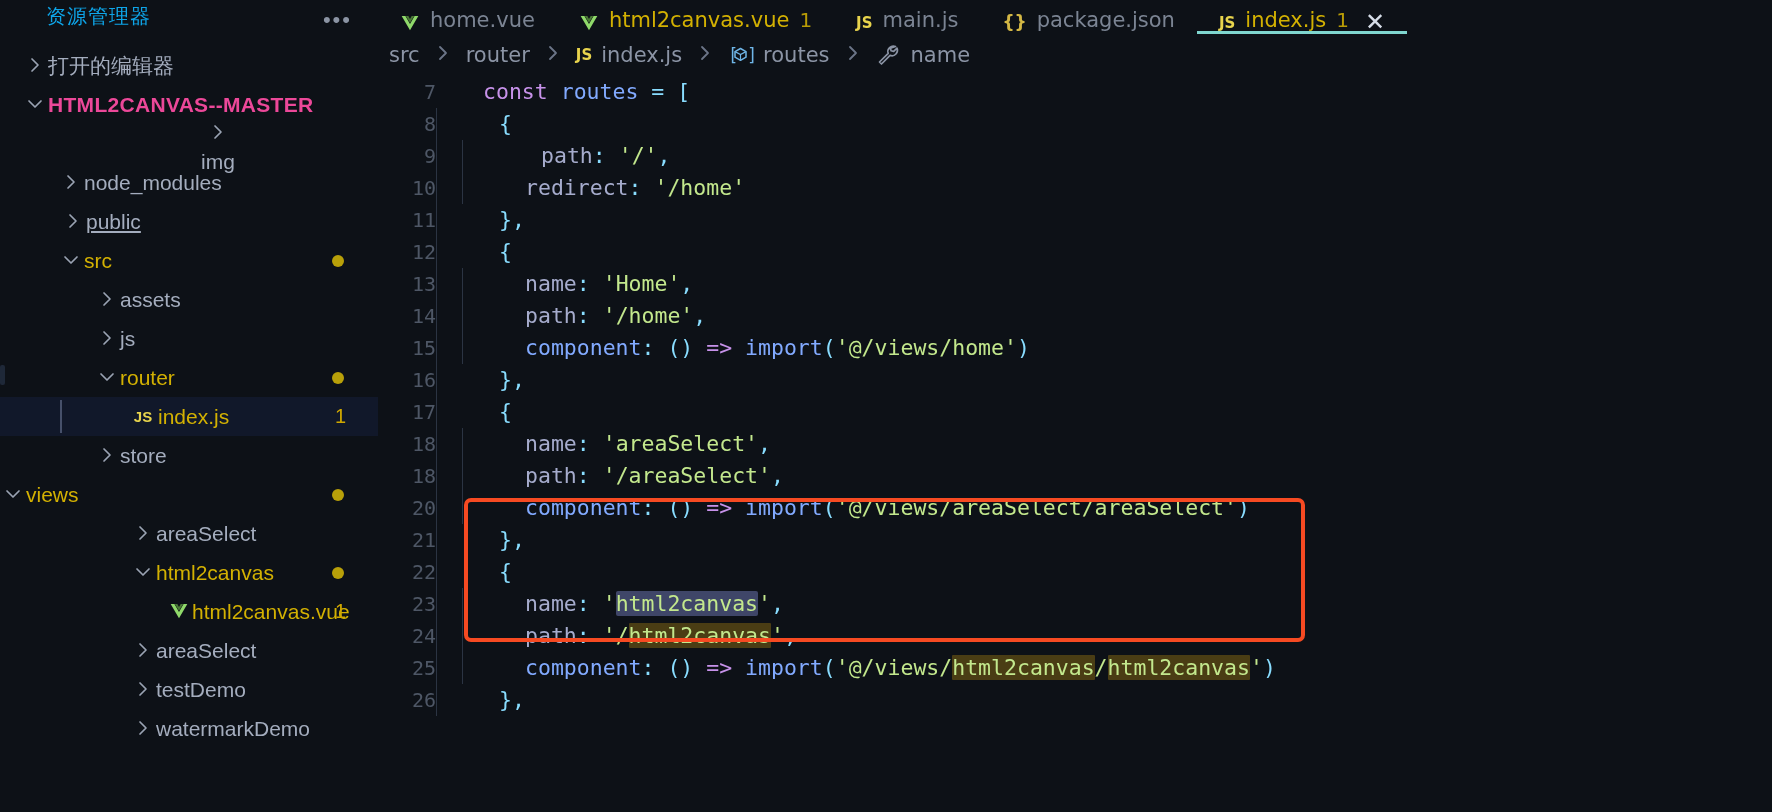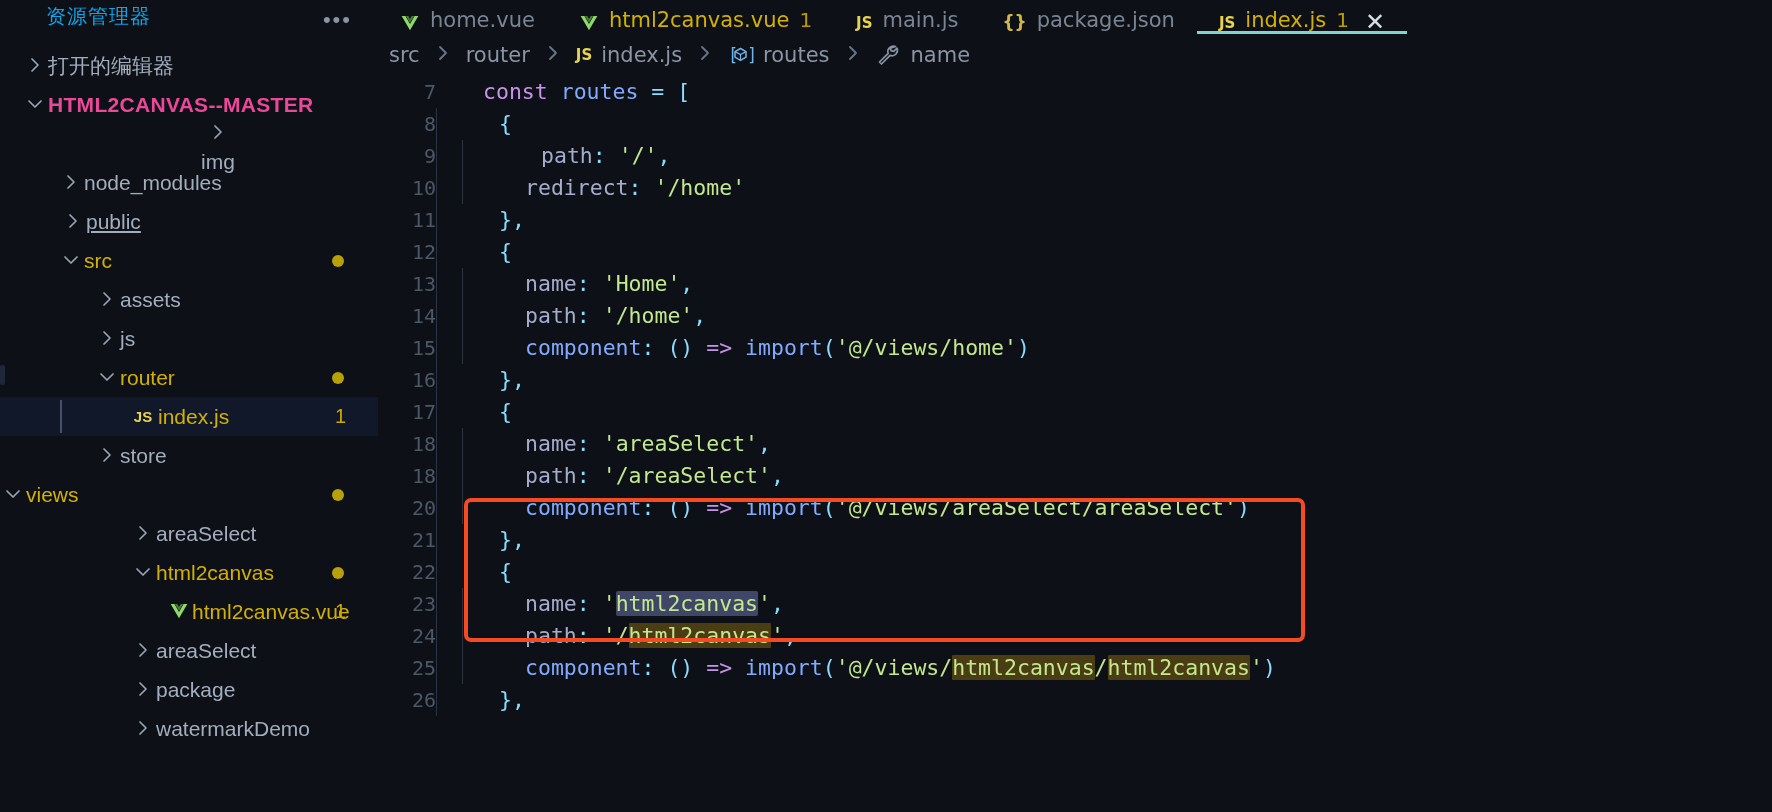--- a/index.html
+++ b/index.html
@@ -293,21 +293,21 @@
             </svg>
           </span>
           <span class="label">areaSelect</span>
         </div>
         <div class="row" style="padding-left: 130px;">
           <span class="chev">
             <svg width="13" height="18" viewBox="0 0 13 18">
               <path d="M3 3 L9 9 L3 15" stroke="#9aa3b3" stroke-width="1.7" fill="none" stroke-linecap="round" stroke-linejoin="round"></path>
             </svg>
           </span>
-          <span class="label">package</span>
+          <span class="label">testDemo</span>
         </div>
         <div class="row" style="padding-left: 130px;">
           <span class="chev">
             <svg width="13" height="18" viewBox="0 0 13 18">
               <path d="M3 3 L9 9 L3 15" stroke="#9aa3b3" stroke-width="1.7" fill="none" stroke-linecap="round" stroke-linejoin="round"></path>
             </svg>
           </span>
           <span class="label">watermarkDemo</span>
         </div>
       </div>

